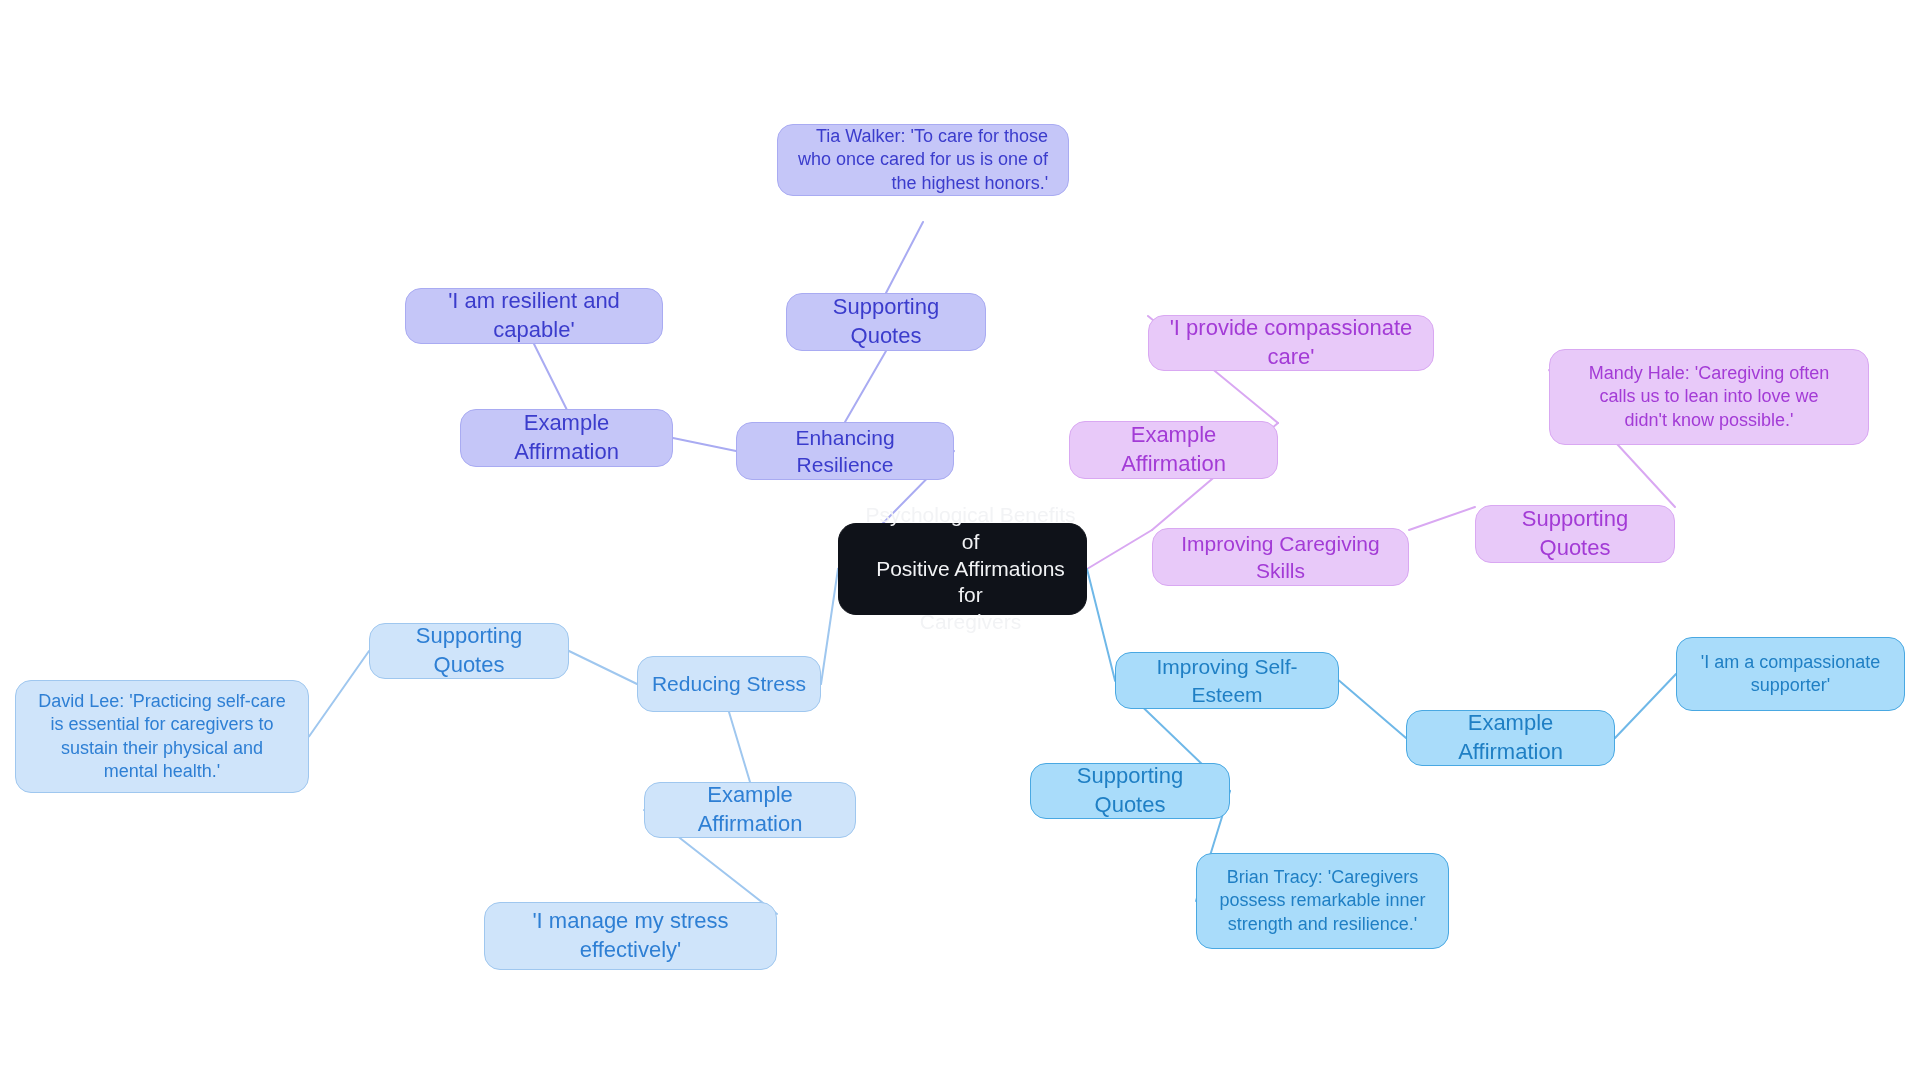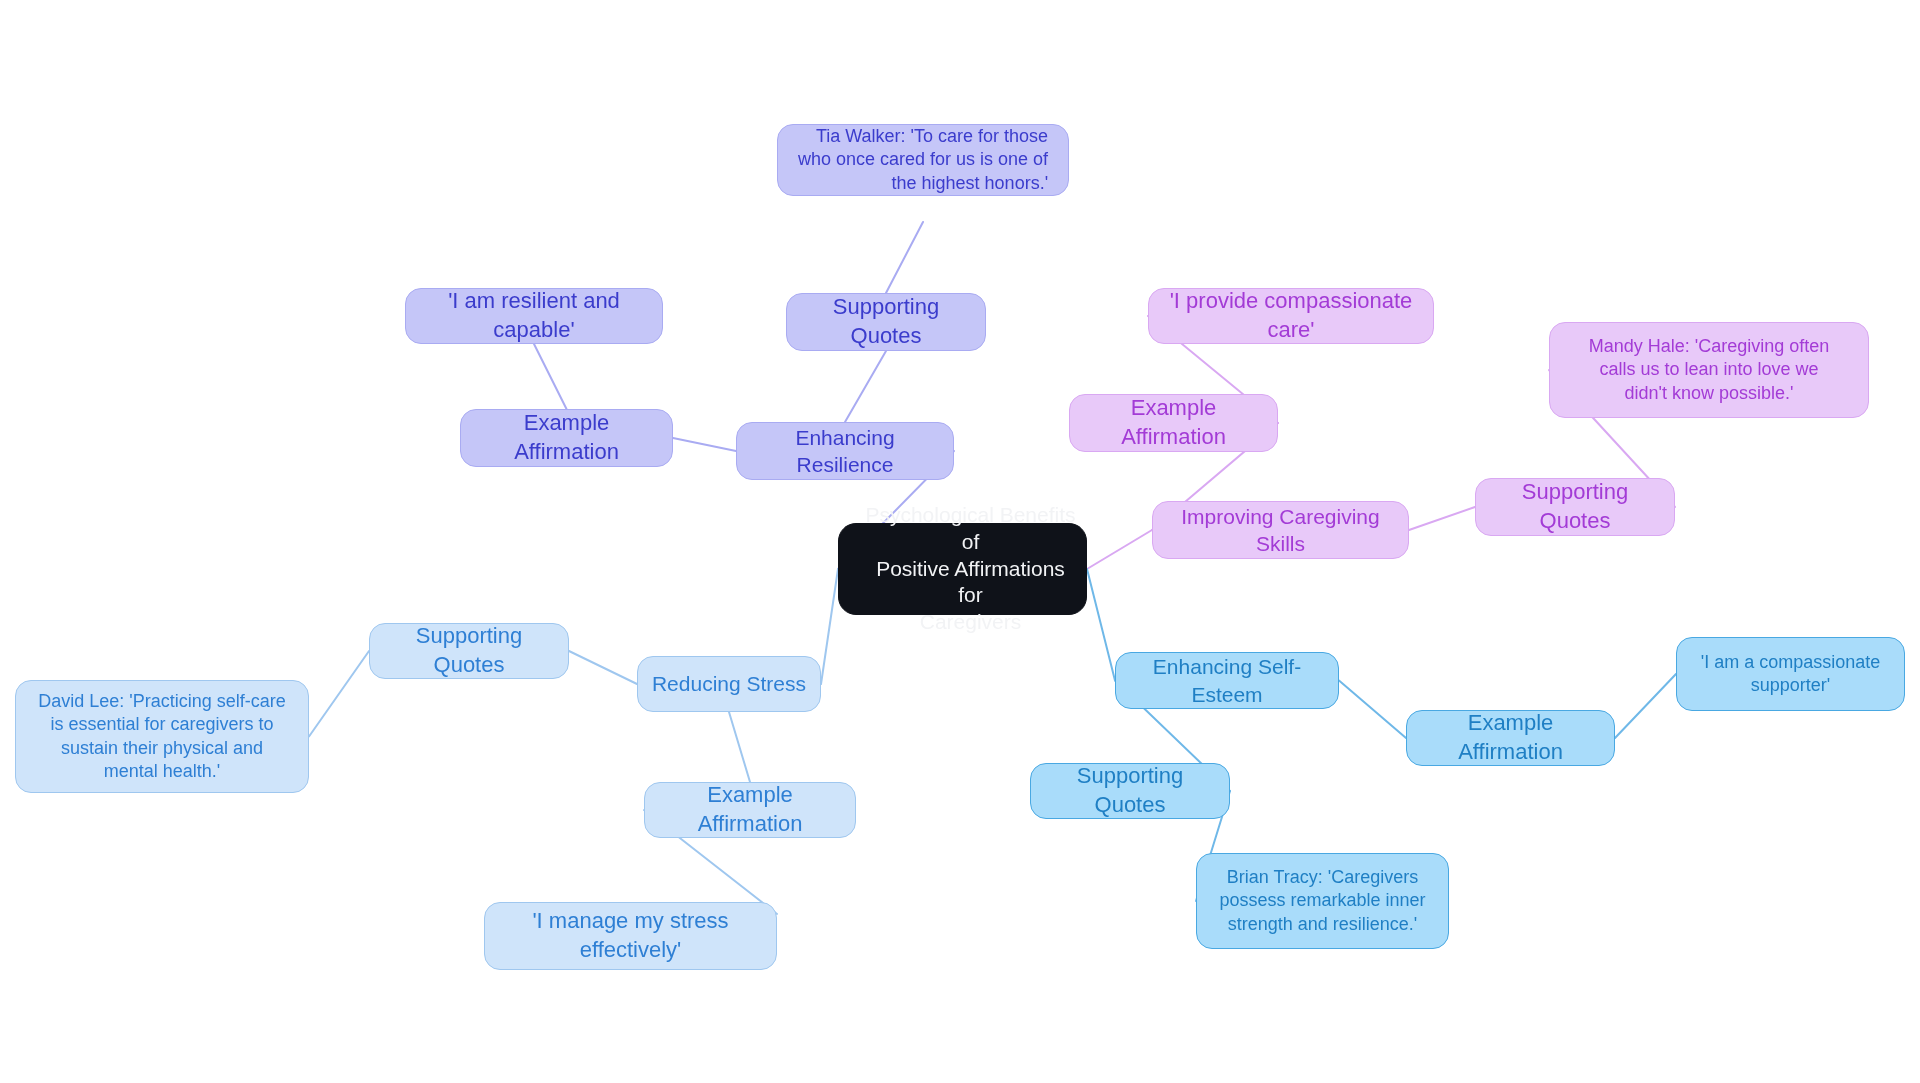--- a/index.html
+++ b/index.html
@@ -53,20 +53,21 @@
   }
   .node-purple {
     background: #c5c6f8;
     border-color: #a9abf2;
     color: #3b3ccc;
   }
   .node-magenta {
     background: #e8c9f9;
     border-color: #d9a8f2;
     color: #a33bd6;
+    margin-top: 27px;
   }
   .node-blue {
     background: #cfe4fa;
     border-color: #9fc7ef;
     color: #2e7fd4;
   }
   .node-cyan {
     background: #a9dcfa;
     border-color: #49a8e2;
     color: #1f7fc4;
@@ -120,21 +121,21 @@
 calls us to lean into love we
 didn't know possible.'</div>
       <div class="node node-blue fs-branch" style="left: 637px; top: 656px; width: 184px; height: 56px;">Reducing Stress</div>
       <div class="node node-blue fs-leaf" style="left: 369px; top: 623px; width: 200px; height: 56px;">Supporting Quotes</div>
       <div class="node node-blue fs-quote" style="left: 15px; top: 680px; width: 294px; height: 113px;">David Lee: 'Practicing self-care
 is essential for caregivers to
 sustain their physical and
 mental health.'</div>
       <div class="node node-blue fs-leaf" style="left: 644px; top: 782px; width: 212px; height: 56px;">Example Affirmation</div>
       <div class="node node-blue fs-leaf" style="left: 484px; top: 886px; width: 293px; height: 68px; margin-top: 16px;">'I manage my stress effectively'</div>
-      <div class="node node-cyan fs-branch" style="left: 1115px; top: 652px; width: 224px; height: 57px;">Enhancing Self-Esteem</div>
+      <div class="node node-cyan fs-branch" style="left: 1115px; top: 652px; width: 224px; height: 57px;">Improving Self-Esteem</div>
       <div class="node node-cyan fs-leaf" style="left: 1406px; top: 710px; width: 209px; height: 56px;">Example Affirmation</div>
       <div class="node node-cyan fs-quote" style="left: 1676px; top: 637px; width: 229px; height: 74px;">'I am a compassionate
 supporter'</div>
       <div class="node node-cyan fs-leaf" style="left: 1030px; top: 763px; width: 200px; height: 56px;">Supporting Quotes</div>
       <div class="node node-cyan fs-quote" style="left: 1196px; top: 853px; width: 253px; height: 96px;">Brian Tracy: 'Caregivers
 possess remarkable inner
 strength and resilience.'</div>
     </div>
 </div>
 

